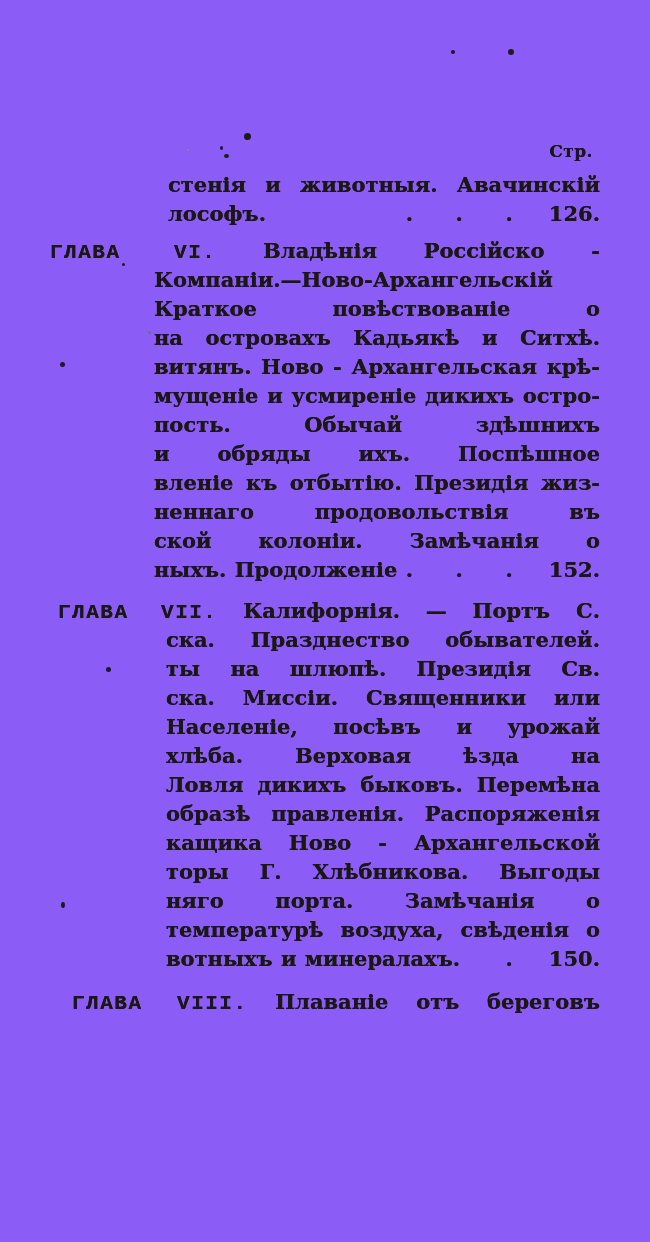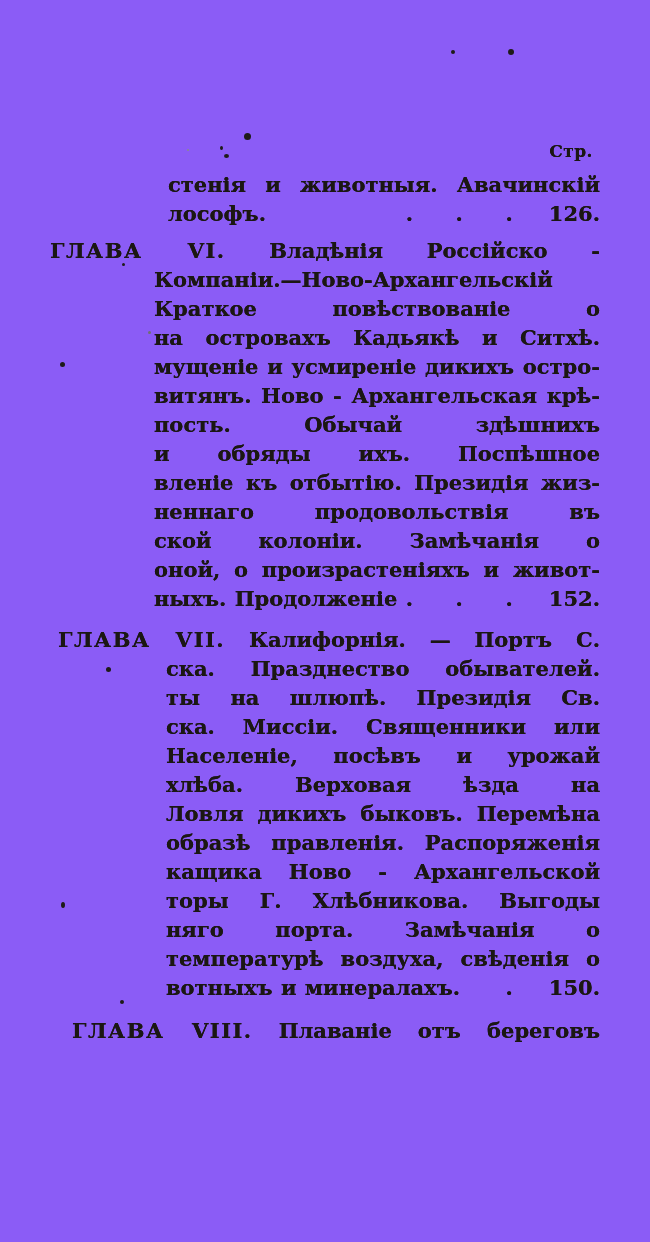--- a/index.html
+++ b/index.html
@@ -33,21 +33,21 @@
   .line {
     font-size: 21px;
     line-height: 29px;
     height: 29px;
     text-align: justify;
     text-align-last: justify;
     overflow: hidden;
     text-shadow: 0 0 0.6px currentColor;
     word-spacing: 1px;
   }
-  .chlabel { letter-spacing: 1.5px; }
+  .chlabel { letter-spacing: 1.5px; font-family: Liberation Mono, monospace; }
   
   .line.tail {
     display: flex;
     align-items: baseline;
     text-align: left;
     text-align-last: auto;
   }
   .line.tail .dots { margin-left: auto; white-space: pre; word-spacing: 14px; }
   .line.tail .num  { margin-left: 36px; }
   
@@ -95,28 +95,27 @@
     </div>
 
     <div class="entry e1">
       <div class="line first">
         <span class="chlabel">ГЛАВА VI.</span>
         <span>Владѣнія Россійско - Американской</span>
       </div>
       <div class="line">Компаніи.—Ново-Архангельскій рейдъ.</div>
       <div class="line">Краткое повѣствованіе о заселеніяхъ</div>
       <div class="line">на островахъ Кадьякѣ и Ситхѣ. Воз-</div>
+      <div class="line">витянъ. Ново - Архангельская крѣ-</div>
       <div class="line">мущеніе и усмиреніе дикихъ остро-</div>
-      <div class="line">витянъ. Ново - Архангельская крѣ-</div>
       <div class="line">пость. Обычай здѣшнихъ Индейцевъ</div>
       <div class="line">и обряды ихъ. Поспѣшное пріугото-</div>
       <div class="line">вленіе къ отбытію. Президія жиз-</div>
       <div class="line">неннаго продовольствія въ Ситхин-</div>
       <div class="line">ской колоніи. Замѣчанія о состояніи</div>
-      <div class="line">оной, о произрастеніяхъ и живот-</div>
       <div class="line tail">
         <span class="tt">ныхъ. Продолженіе плаванія</span>
         <span class="dots">.  .  .</span>
         <span class="num">152.</span>
       </div>
     </div>
 
     <div class="entry e2">
       <div class="line first">
         <span class="chlabel">ГЛАВА VII.</span>

